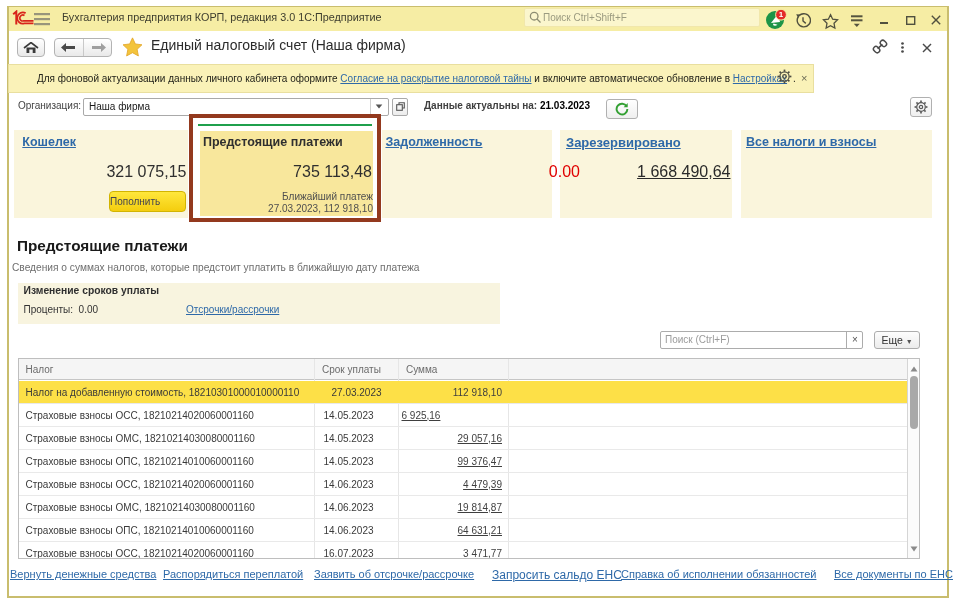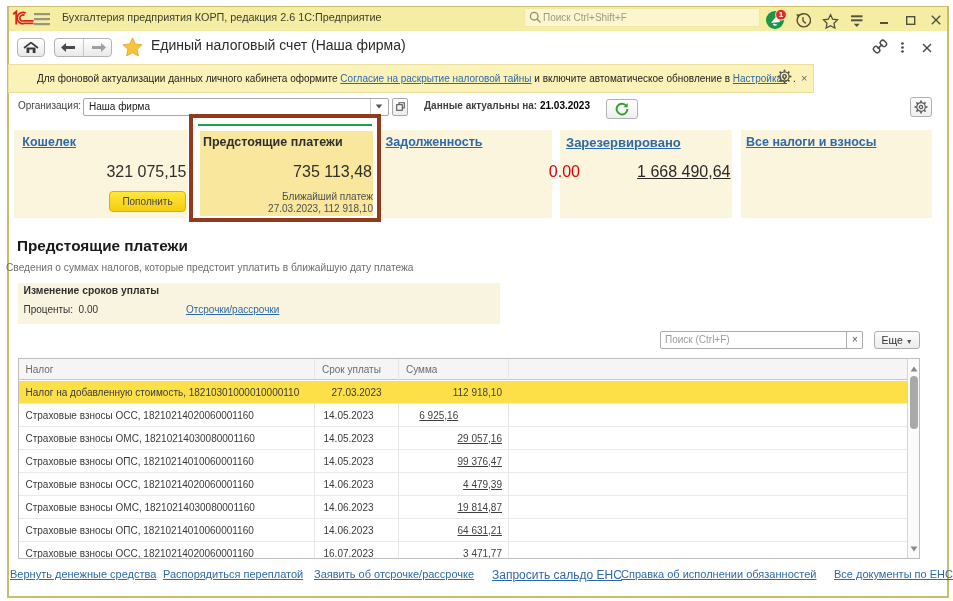--- a/index.html
+++ b/index.html
@@ -17,21 +17,21 @@
     <path d="M1.2 4.2 L4.3 1.6 L4.3 14.5" stroke-width="2.0"></path>
     <path d="M13.6 3.15 A5.6 5.6 0 1 0 12.25 13.4 L21.5 13.4" stroke-width="1.8"></path>
     <path d="M12.5 5.54 A3 3 0 1 0 11.7 10.85 L21.5 10.85" stroke-width="1.7"></path>
   </g>
 </svg>
 <svg class="abs" style="left:34px; top:13px;" width="17" height="13" viewBox="0 0 17 13">
   <rect x="0" y="0" width="16" height="2.2" fill="#98957b"></rect>
   <rect x="0" y="5" width="16" height="2.2" fill="#98957b"></rect>
   <rect x="0" y="10" width="16" height="2.2" fill="#98957b"></rect>
 </svg>
-<div class="abs" style="left:62px; top:7px; height:21px; line-height:21px; font-size:10.8px; color:#3d3d2e;">Бухгалтерия предприятия КОРП, редакция 2.6 1С:Предприятие</div>
+<div class="abs" style="left:62px; top:7px; height:21px; line-height:21px; font-size:10.8px; color:#3d3d2e;">Бухгалтерия предприятия КОРП, редакция 3.0 1С:Предприятие</div>
 
 <div class="abs" style="left:524px; top:8px; width:236px; height:19px; background:#fbf6cd; border:1px solid #f1e7ab; border-radius:2px;"></div>
 <svg class="abs" style="left:529px; top:11px;" width="13" height="13" viewBox="0 0 13 13">
   <circle cx="5.2" cy="5.2" r="3.8" stroke="#8c8c72" stroke-width="1.3" fill="none"></circle>
   <line x1="8" y1="8" x2="11.5" y2="11.5" stroke="#8c8c72" stroke-width="1.3"></line>
 </svg>
 <div class="abs" style="left:543px; top:8px; height:19px; line-height:19px; font-size:10px; color:#9b9b80;">Поиск Ctrl+Shift+F</div>
 
 <svg class="abs" style="left:765px; top:9px;" width="25" height="21" viewBox="0 0 25 21">
   <circle cx="10" cy="11" r="9" fill="#1d9447"></circle>
@@ -154,37 +154,37 @@
   </g>
 </svg>
 
 <div class="abs" style="left:14px; top:130px; width:174px; height:88px; background:#faf5dc;"></div>
 <div class="abs" style="left:382px; top:130px; width:170px; height:88px; background:#faf5dc;"></div>
 <div class="abs" style="left:560px; top:130px; width:172px; height:88px; background:#faf5dc;"></div>
 <div class="abs" style="left:741px; top:130px; width:191px; height:88px; background:#faf5dc;"></div>
 
 <div class="abs" style="left:22.3px; top:135px; font-size:12.5px; font-weight:bold;"><span class="lnk">Кошелек</span></div>
 <div class="abs" style="left:14px; top:162.5px; width:172.5px; text-align:right; font-size:16px; color:#2f2f2f;">321 075,15</div>
-<div class="abs" style="left:109px; top:191px; width:77px; height:21px; background:linear-gradient(#ffe73c,#f4cd0e); border:1px solid #d2b400; border-radius:4px; text-align:center; line-height:19px; font-size:10px; color:#44444f;">Пополнить</div>
+<div class="abs" style="left:109px; top:191px; width:77px; height:21px; background:linear-gradient(#ffe73c,#f4cd0e); border:1px solid #d2b400; border-radius:4px; line-height:19px; font-size:10px; color:#44444f;">Пополнить</div>
 
 <div class="abs" style="left:189px; top:114px; width:192px; height:108px; background:#fff; border:4px solid #93391e;"></div>
 <div class="abs" style="left:197.5px; top:124px; width:174px; height:2px; background:#1fa04c;"></div>
 <div class="abs" style="left:199.5px; top:131px; width:173px; height:84.5px; background:#f8e79c;"></div>
 <div class="abs" style="left:203px; top:135px; font-size:12.5px; font-weight:bold; color:#2f2f2f;">Предстоящие платежи</div>
 <div class="abs" style="left:200px; top:162.5px; width:172px; text-align:right; font-size:16px; color:#2f2f2f;">735 113,48</div>
 <div class="abs" style="left:200px; top:190.5px; width:173px; text-align:right; font-size:10px; line-height:12px; color:#4f4f4f;">Ближайший платеж<br>27.03.2023, 112 918,10</div>
 
 <div class="abs" style="left:385.5px; top:135px; font-size:12.5px; font-weight:bold;"><span class="lnk">Задолженность</span></div>
 <div class="abs" style="left:382px; top:162.5px; width:198px; text-align:right; font-size:16px; color:#e00000;">0.00</div>
 <div class="abs" style="left:566px; top:134.5px; font-size:13px; font-weight:bold;"><span class="lnk">Зарезервировано</span></div>
 <div class="abs" style="left:560px; top:162.5px; width:170.5px; text-align:right; font-size:16px; color:#2a2a2a;text-decoration:underline;">1 668 490,64</div>
 <div class="abs" style="left:746px; top:135px; font-size:12.5px; font-weight:bold;"><span class="lnk">Все налоги и взносы</span></div>
 
 <div class="abs" style="left:17px; top:237px; font-size:15.3px; font-weight:bold; color:#1a1a1a;">Предстоящие платежи</div>
-<div class="abs" style="left:6px; top:261.5px; font-size:10.2px; color:#6e6e6e;">Сведения о суммах налогов, которые предстоит уплатить в ближайшую дату платежа</div>
+<div class="abs" style="left:12px; top:261.5px; font-size:10.2px; color:#6e6e6e;">Сведения о суммах налогов, которые предстоит уплатить в ближайшую дату платежа</div>
 <div class="abs" style="left:18px; top:283px; width:482px; height:41px; background:#f8f4df;"></div>
 <div class="abs" style="left:23.5px; top:285px; font-size:10.3px; font-weight:bold; color:#2f2f2f;">Изменение сроков уплаты</div>
 <div class="abs" style="left:23.5px; top:304px; font-size:10px; color:#333;">Проценты:&nbsp; 0.00</div>
 <div class="abs" style="left:186px; top:304px; font-size:10px;"><span class="lnk">Отсрочки/рассрочки</span></div>
 
 <div class="abs" style="left:660px; top:331px; width:203px; height:18px; background:#fff; border:1px solid #acacac; border-radius:2px;"></div>
 <div class="abs" style="left:665px; top:331px; height:18px; line-height:18px; font-size:10px; color:#9b9b9b;">Поиск (Ctrl+F)</div>
 <div class="abs" style="left:846px; top:331px; width:17px; height:18px; border-left:1px solid #acacac; text-align:center; line-height:18px; font-size:10px; color:#555;">×</div>
 <div class="abs" style="left:874px; top:331px; width:46px; height:18px; background:linear-gradient(#fdfdfd,#ececec); border:1px solid #acacac; border-radius:3px; line-height:16px; font-size:10.5px; color:#333; text-align:center;">Еще <span style="font-size:7px; color:#555;">▼</span></div>
 
@@ -201,21 +201,21 @@
 
 <div id="rows" class="abs" style="left:18.5px; top:380.5px; width:888.5px; height:177px; overflow:hidden;">
 <div style="position:relative; height:23px; background:#fde047; border-bottom:1px solid #e9e9e9; font-size:10px; color:#3a3a3a;">
       <span style="position:absolute; left:7px; top:0; line-height:23px;">Налог на добавленную стоимость, 18210301000010000110</span>
       <span style="position:absolute; left:305px; top:0; line-height:23px;margin-left:8px;">27.03.2023</span>
       <span style="position:absolute; left:383px; width:100.5px; text-align:right; top:0; line-height:23px; color:#3f3f3f;">112 918,10</span>
     </div>
 <div style="position:relative; height:23px;  border-bottom:1px solid #e9e9e9; font-size:10px; color:#3a3a3a;">
       <span style="position:absolute; left:7px; top:0; line-height:23px;">Страховые взносы ОСС, 18210214020060001160</span>
       <span style="position:absolute; left:305px; top:0; line-height:23px;">14.05.2023</span>
-      <span style="position:absolute; left:370px; width:100.5px; text-align:center; top:0; line-height:23px; text-decoration:underline; color:#3f3f3f;">6 925,16</span>
+      <span style="position:absolute; left:383px; width:100.5px; text-align:left; top:0; line-height:23px; text-decoration:underline; color:#3f3f3f;">6 925,16</span>
     </div>
 <div style="position:relative; height:23px;  border-bottom:1px solid #e9e9e9; font-size:10px; color:#3a3a3a;">
       <span style="position:absolute; left:7px; top:0; line-height:23px;">Страховые взносы ОМС, 18210214030080001160</span>
       <span style="position:absolute; left:305px; top:0; line-height:23px;">14.05.2023</span>
       <span style="position:absolute; left:383px; width:100.5px; text-align:right; top:0; line-height:23px; text-decoration:underline; color:#3f3f3f;">29 057,16</span>
     </div>
 <div style="position:relative; height:23px;  border-bottom:1px solid #e9e9e9; font-size:10px; color:#3a3a3a;">
       <span style="position:absolute; left:7px; top:0; line-height:23px;">Страховые взносы ОПС, 18210214010060001160</span>
       <span style="position:absolute; left:305px; top:0; line-height:23px;">14.05.2023</span>
       <span style="position:absolute; left:383px; width:100.5px; text-align:right; top:0; line-height:23px; text-decoration:underline; color:#3f3f3f;">99 376,47</span>

